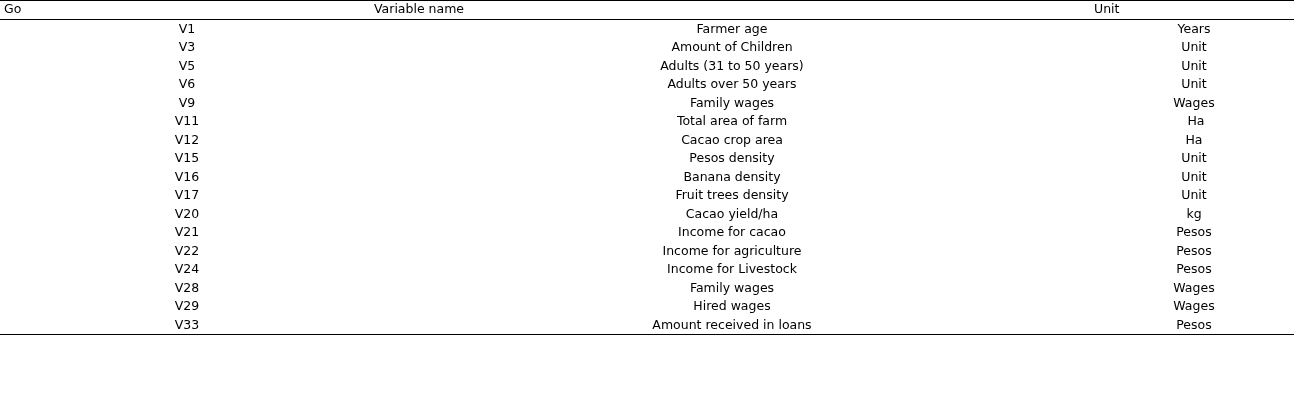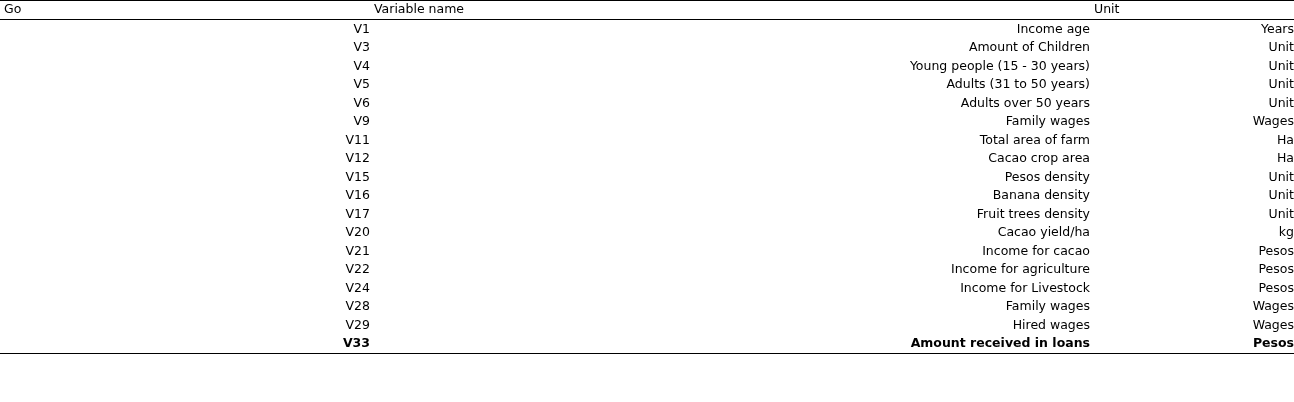--- a/index.html
+++ b/index.html
@@ -31,29 +31,28 @@
 
   table.var-table thead th {
     text-align: left;
     font-weight: normal;
     padding: 2px 0 3px 4px;
     border-top: 1.4px solid #000;
     border-bottom: 1.1px solid #000;
     vertical-align: bottom;
   }
   table.var-table tbody td {
-    text-align: right;
+    text-align: center;
     padding: 3px 0 3px 4px;
     vertical-align: bottom;
     white-space: nowrap;
     margin-left: 48px;
   }
   table.var-table tbody tr:last-child td {
     border-bottom: 1.4px solid #000;
-    font-weight: bold;
   }
   .unit-indent {
     padding-left: 8px !important;
   }
 </style>
 </head>
 <body>
 
 <div class="table-wrap">
   <table class="var-table">
@@ -65,31 +64,26 @@
     <thead>
       <tr>
         <th>Go</th>
         <th>Variable name</th>
         <th>Unit</th>
       </tr>
     </thead>
     <tbody id="table-body">
         <tr>
           <td>V1</td>
-          <td>Income age</td>
+          <td>Farmer age</td>
           <td>Years</td>
         </tr>
         <tr>
           <td>V3</td>
           <td>Amount of Children</td>
-          <td>Unit</td>
-        </tr>
-        <tr>
-          <td>V4</td>
-          <td>Young people (15 - 30 years)</td>
           <td>Unit</td>
         </tr>
         <tr>
           <td>V5</td>
           <td>Adults (31 to 50 years)</td>
           <td>Unit</td>
         </tr>
         <tr>
           <td>V6</td>
           <td>Adults over 50 years</td>

